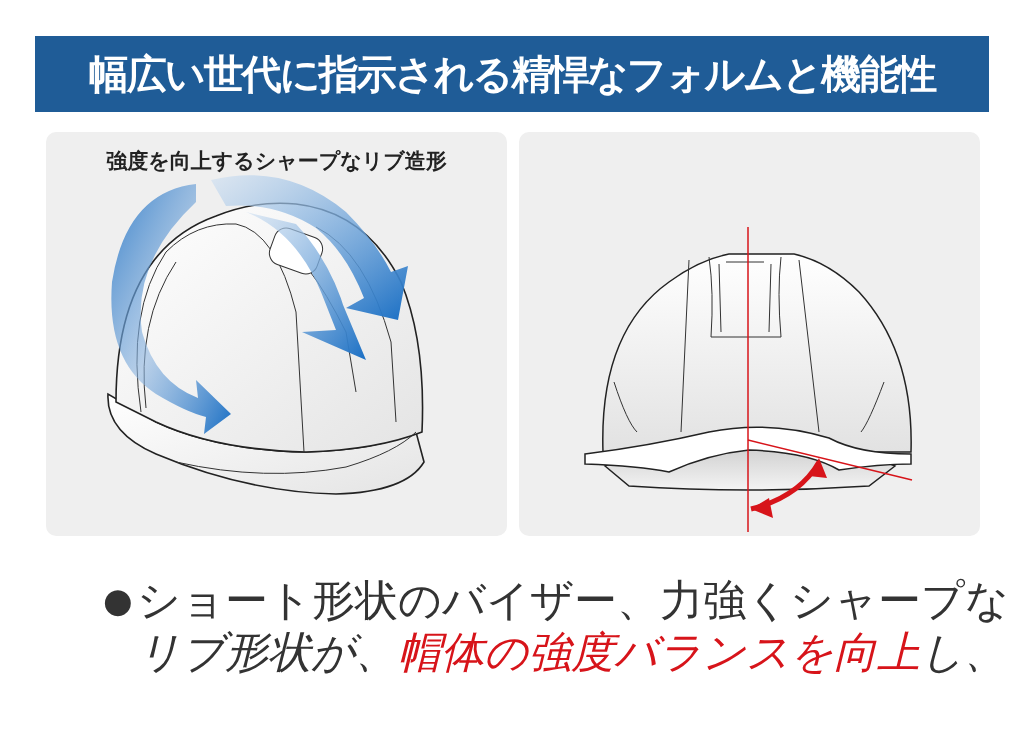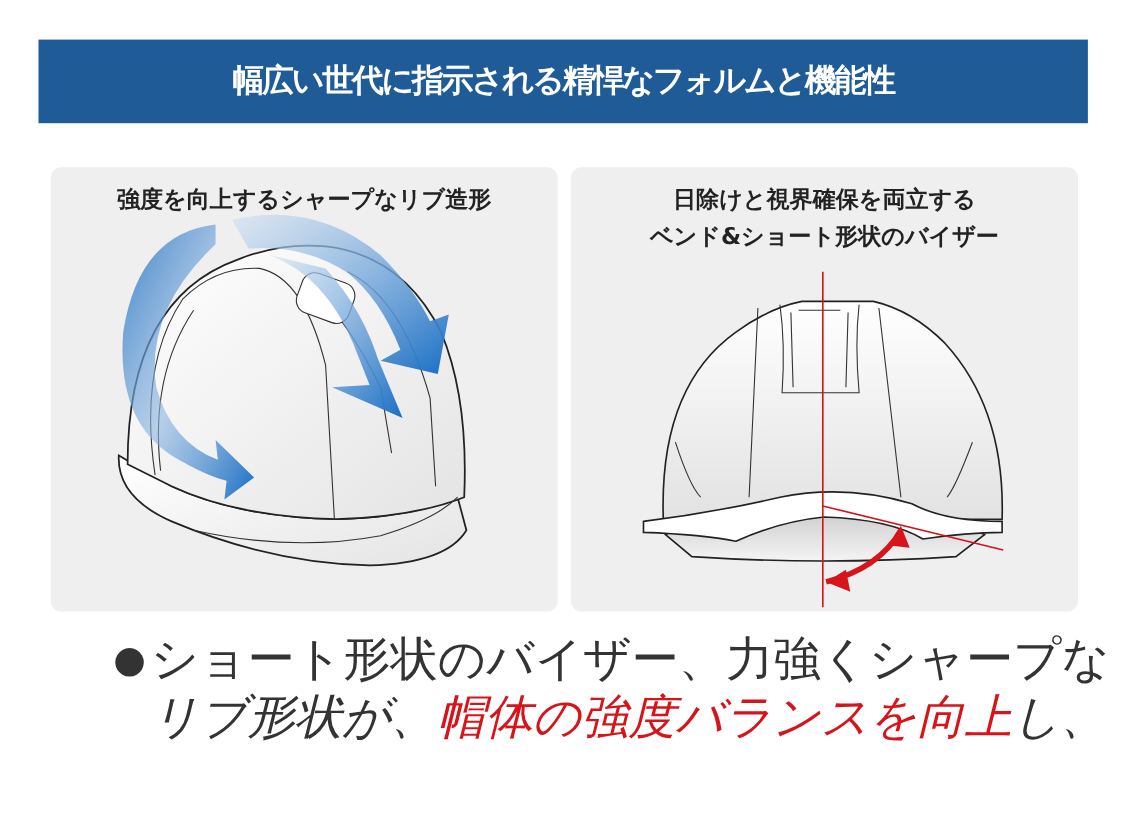--- a/index.html
+++ b/index.html
@@ -4,24 +4,24 @@
 <style>
   html, body { margin:0; padding:0; }
   body {
     width:1024px; height:750px; background:#ffffff; position:relative; overflow:hidden;
     font-family:"DejaVu Sans","Liberation Sans",sans-serif;
   }
   .title-bar {
     position:absolute; left:35px; top:36px; width:954px; height:76px;
     background:#1f5c97; color:#ffffff;
     display:flex; align-items:center; justify-content:center;
-    font-weight:bold; font-size:29px; letter-spacing:-2px; white-space:nowrap;font-family:Liberation Serif, serif;
+    font-weight:bold; font-size:40px; letter-spacing:-2px; white-space:nowrap;font-family:Liberation Serif, serif;
   }
   .panel {
-    position:absolute; top:152px; height:404px; width:461px;
+    position:absolute; top:132px; height:404px; width:461px;
     background:#efefef; border-radius:10px; overflow:hidden;
   }
   .panel.left { left:46px; }
   .panel.right { left:519px; }
   .panel-caption {
     position:absolute; left:0; right:0; top:12px; text-align:center;
     font-weight:bold; font-size:21px; line-height:34px; color:#222222; white-space:nowrap;
   }
   .panel svg { position:absolute; left:0; top:0; }
   .body-text {
@@ -72,24 +72,20 @@
 
     <path d="M150 52 Q80 60 66 150 Q60 230 110 262 Q140 280 160 285 L158 302 L185 282 L150 248 L152 266 Q110 250 96 200 Q86 130 150 70 Z" fill="url(#arrowG1)"></path>
 
     <path d="M165 48 Q240 30 300 80 Q330 110 345 140 L362 134 L352 188 L300 176 L318 166 Q300 120 270 96 Q230 70 180 74 Z" fill="url(#arrowG2)"></path>
 
     <path d="M200 80 Q250 100 275 160 L290 198 L256 200 L320 228 L295 168 L300 182 Q285 130 250 92 Z" fill="url(#arrowG2)"></path>
   </svg>
 </div>
 
 <div class="panel right">
-  <div class="panel-caption">
-    <div>日除けと視界確保を両立する</div>
-    <div>ベンド&amp;ショート形状のバイザー</div>
-  </div>
   <svg width="461" height="404" viewBox="0 0 461 404">
     <defs>
       <linearGradient id="shellF" x1="0" y1="0" x2="0" y2="1">
         <stop offset="0" stop-color="#ffffff"></stop>
         <stop offset="1" stop-color="#e2e2e2"></stop>
       </linearGradient>
       <linearGradient id="visorF" x1="0" y1="0" x2="0" y2="1">
         <stop offset="0" stop-color="#c8c8c8"></stop>
         <stop offset="1" stop-color="#f4f4f4"></stop>
       </linearGradient>

